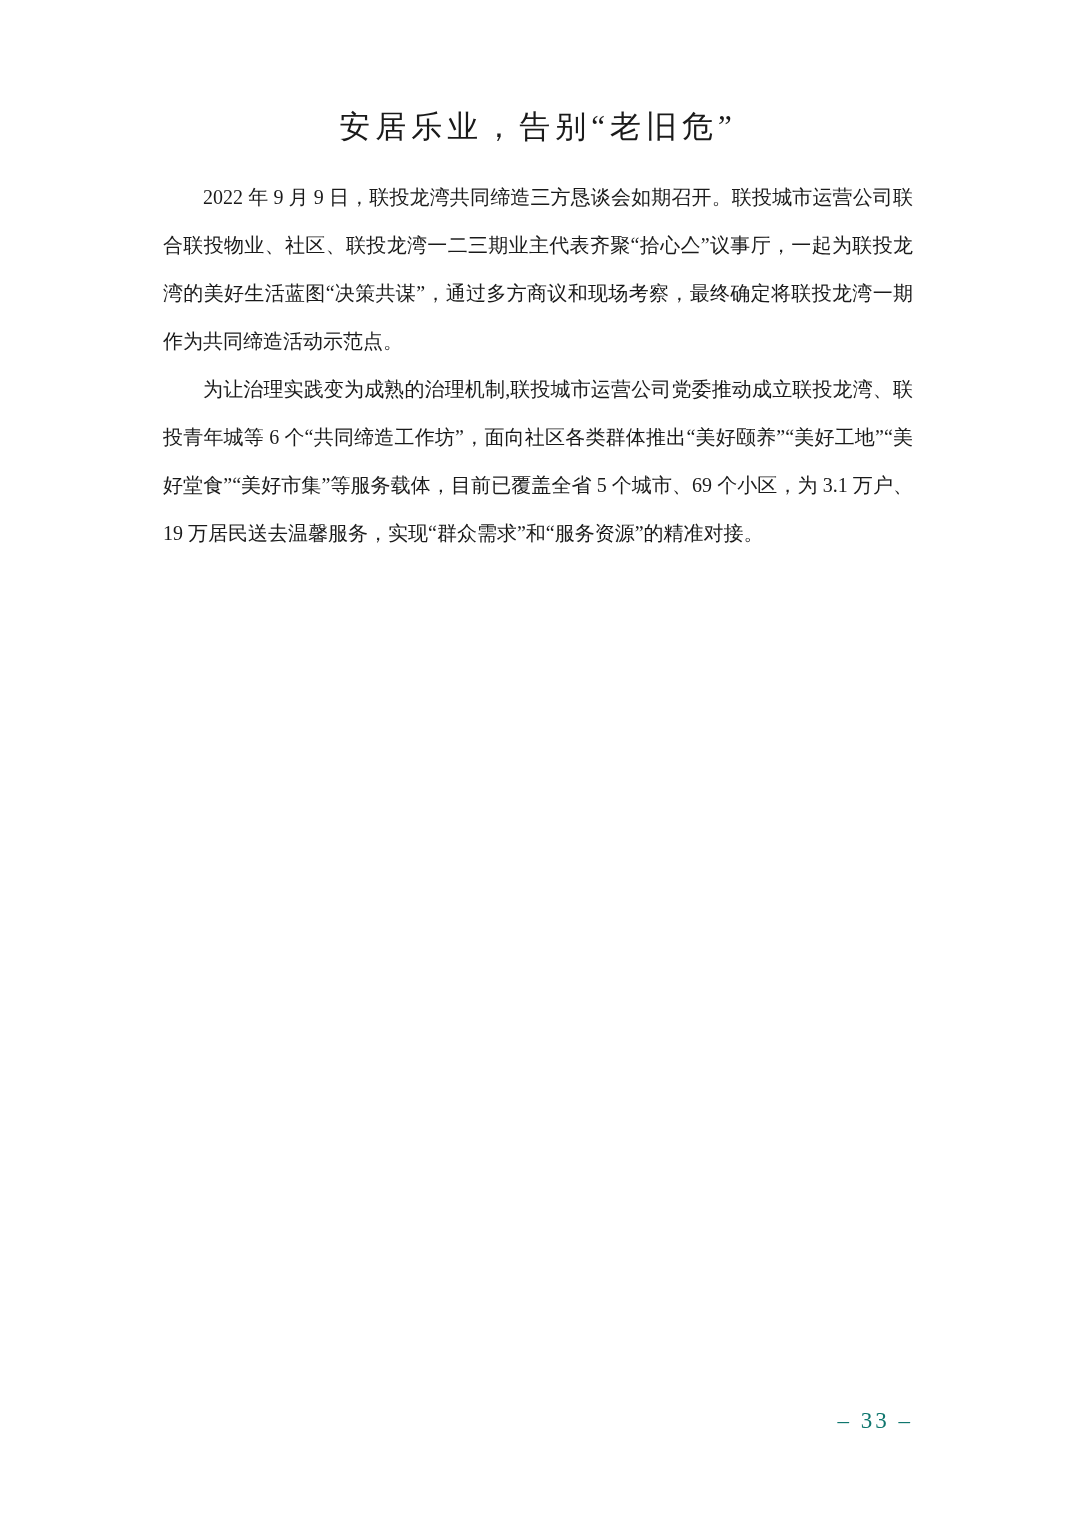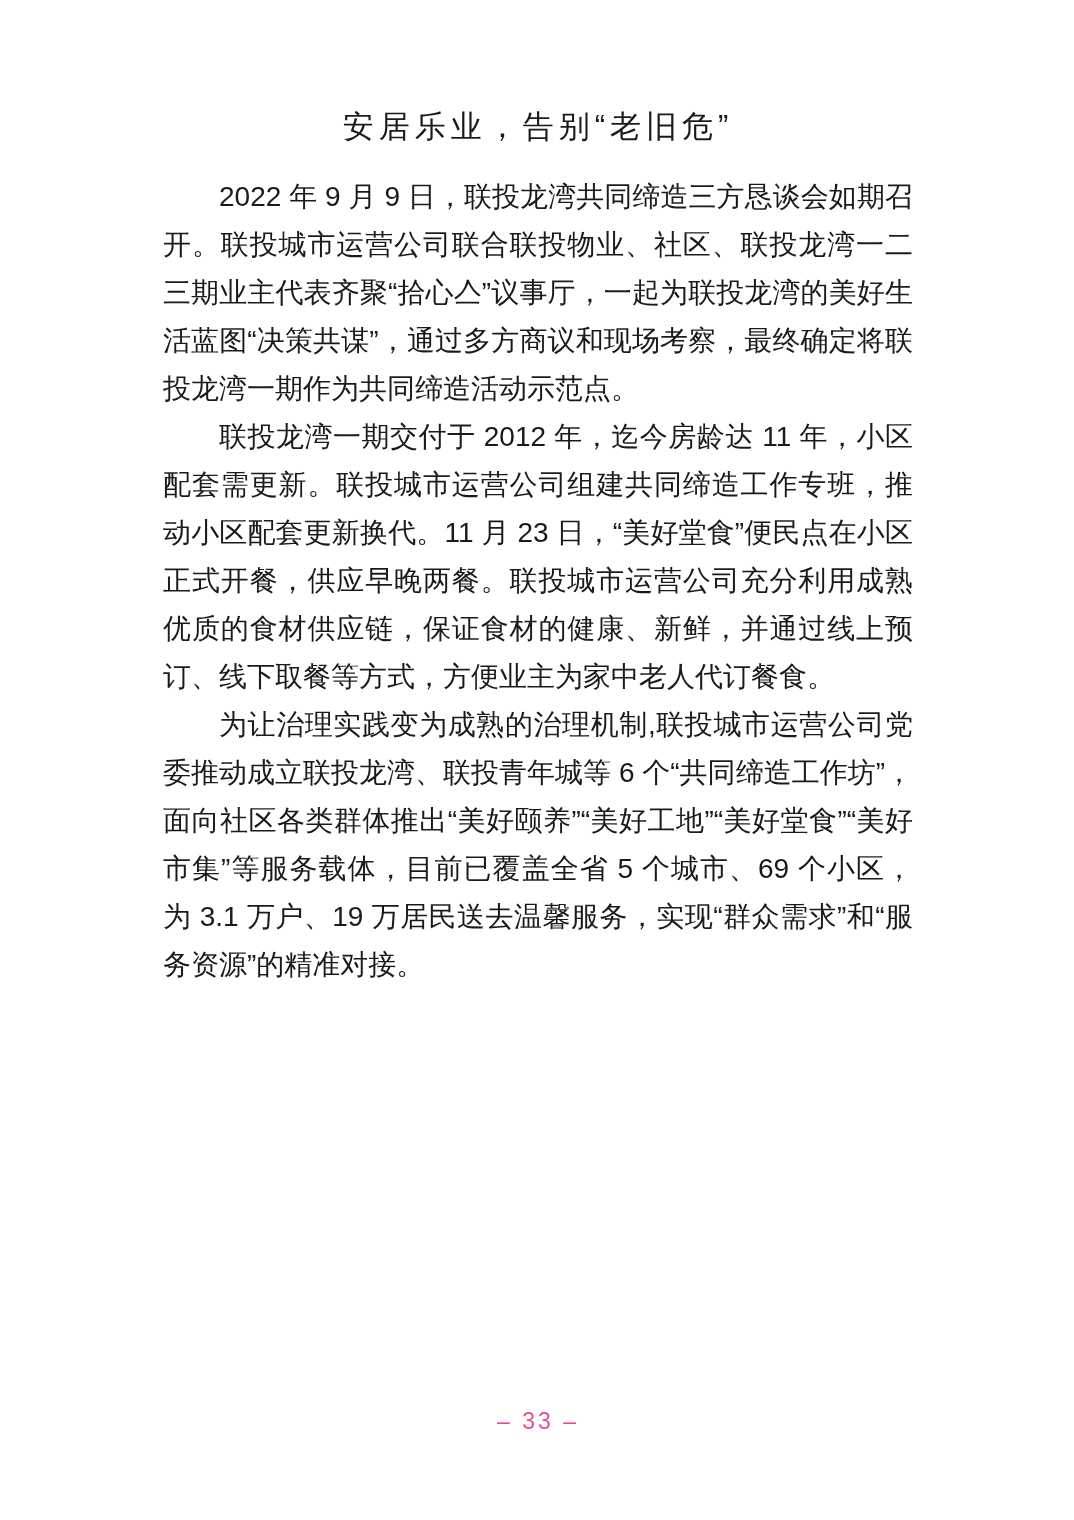--- a/index.html
+++ b/index.html
@@ -6,62 +6,61 @@
     margin: 0;
     padding: 0;
     background: #ffffff;
   }
   .page {
     position: relative;
     width: 954px;
     height: 1520px;
     background: #ffffff;
     overflow: hidden;
-    font-family: Liberation Sans, sans-serif;
+    font-family: Liberation Serif, serif;
     color: #1a1a1a;
   }
   .content {
     position: absolute;
     left: 163px;
     top: 103px;
     width: 750px;
   }
   .doc-title {
     margin: 0 0 22px 0;
     font-size: 31px;
     font-weight: 400;
     line-height: 48px;
     text-align: center;
     letter-spacing: 5px;
     white-space: nowrap;
   }
   .para {
     margin: 0;
-    font-size: 28px;
+    font-size: 20px;
     font-weight: 400;
     line-height: 48px;
     text-align: justify;
     text-indent: 2em;
     word-break: break-all;
   }
   .page-number {
     position: absolute;
     top: 1408px;
     left: 163px;
     width: 750px;
-    text-align: center;
+    text-align: right;
     font-size: 23px;
     letter-spacing: 3px;
-    color: #ec4899;
+    color: #0f766e;
   }
 </style>
 </head>
 <body>
 
 <div class="page">
   <div class="content">
     <h1 class="doc-title">安居乐业，告别“老旧危”</h1>
     <p class="para">2022 年 9 月 9 日，联投龙湾共同缔造三方恳谈会如期召开。联投城市运营公司联合联投物业、社区、联投龙湾一二三期业主代表齐聚“拾心亼”议事厅，一起为联投龙湾的美好生活蓝图“决策共谋”，通过多方商议和现场考察，最终确定将联投龙湾一期作为共同缔造活动示范点。</p>
-    <p class="para">联投龙湾一期交付于 2012 年，迄今房龄达 11 年，小区配套需更新。联投城市运营公司组建共同缔造工作专班，推动小区配套更新换代。11 月 23 日，“美好堂食”便民点在小区正式开餐，供应早晚两餐。联投城市运营公司充分利用成熟优质的食材供应链，保证食材的健康、新鲜，并通过线上预订、线下取餐等方式，方便业主为家中老人代订餐食。</p>
     <p class="para">为让治理实践变为成熟的治理机制,联投城市运营公司党委推动成立联投龙湾、联投青年城等 6 个“共同缔造工作坊”，面向社区各类群体推出“美好颐养”“美好工地”“美好堂食”“美好市集”等服务载体，目前已覆盖全省 5 个城市、69 个小区，为 3.1 万户、19 万居民送去温馨服务，实现“群众需求”和“服务资源”的精准对接。</p>
   </div>
   <div class="page-number">– 33 –</div>
 </div>
 
 </body></html>

